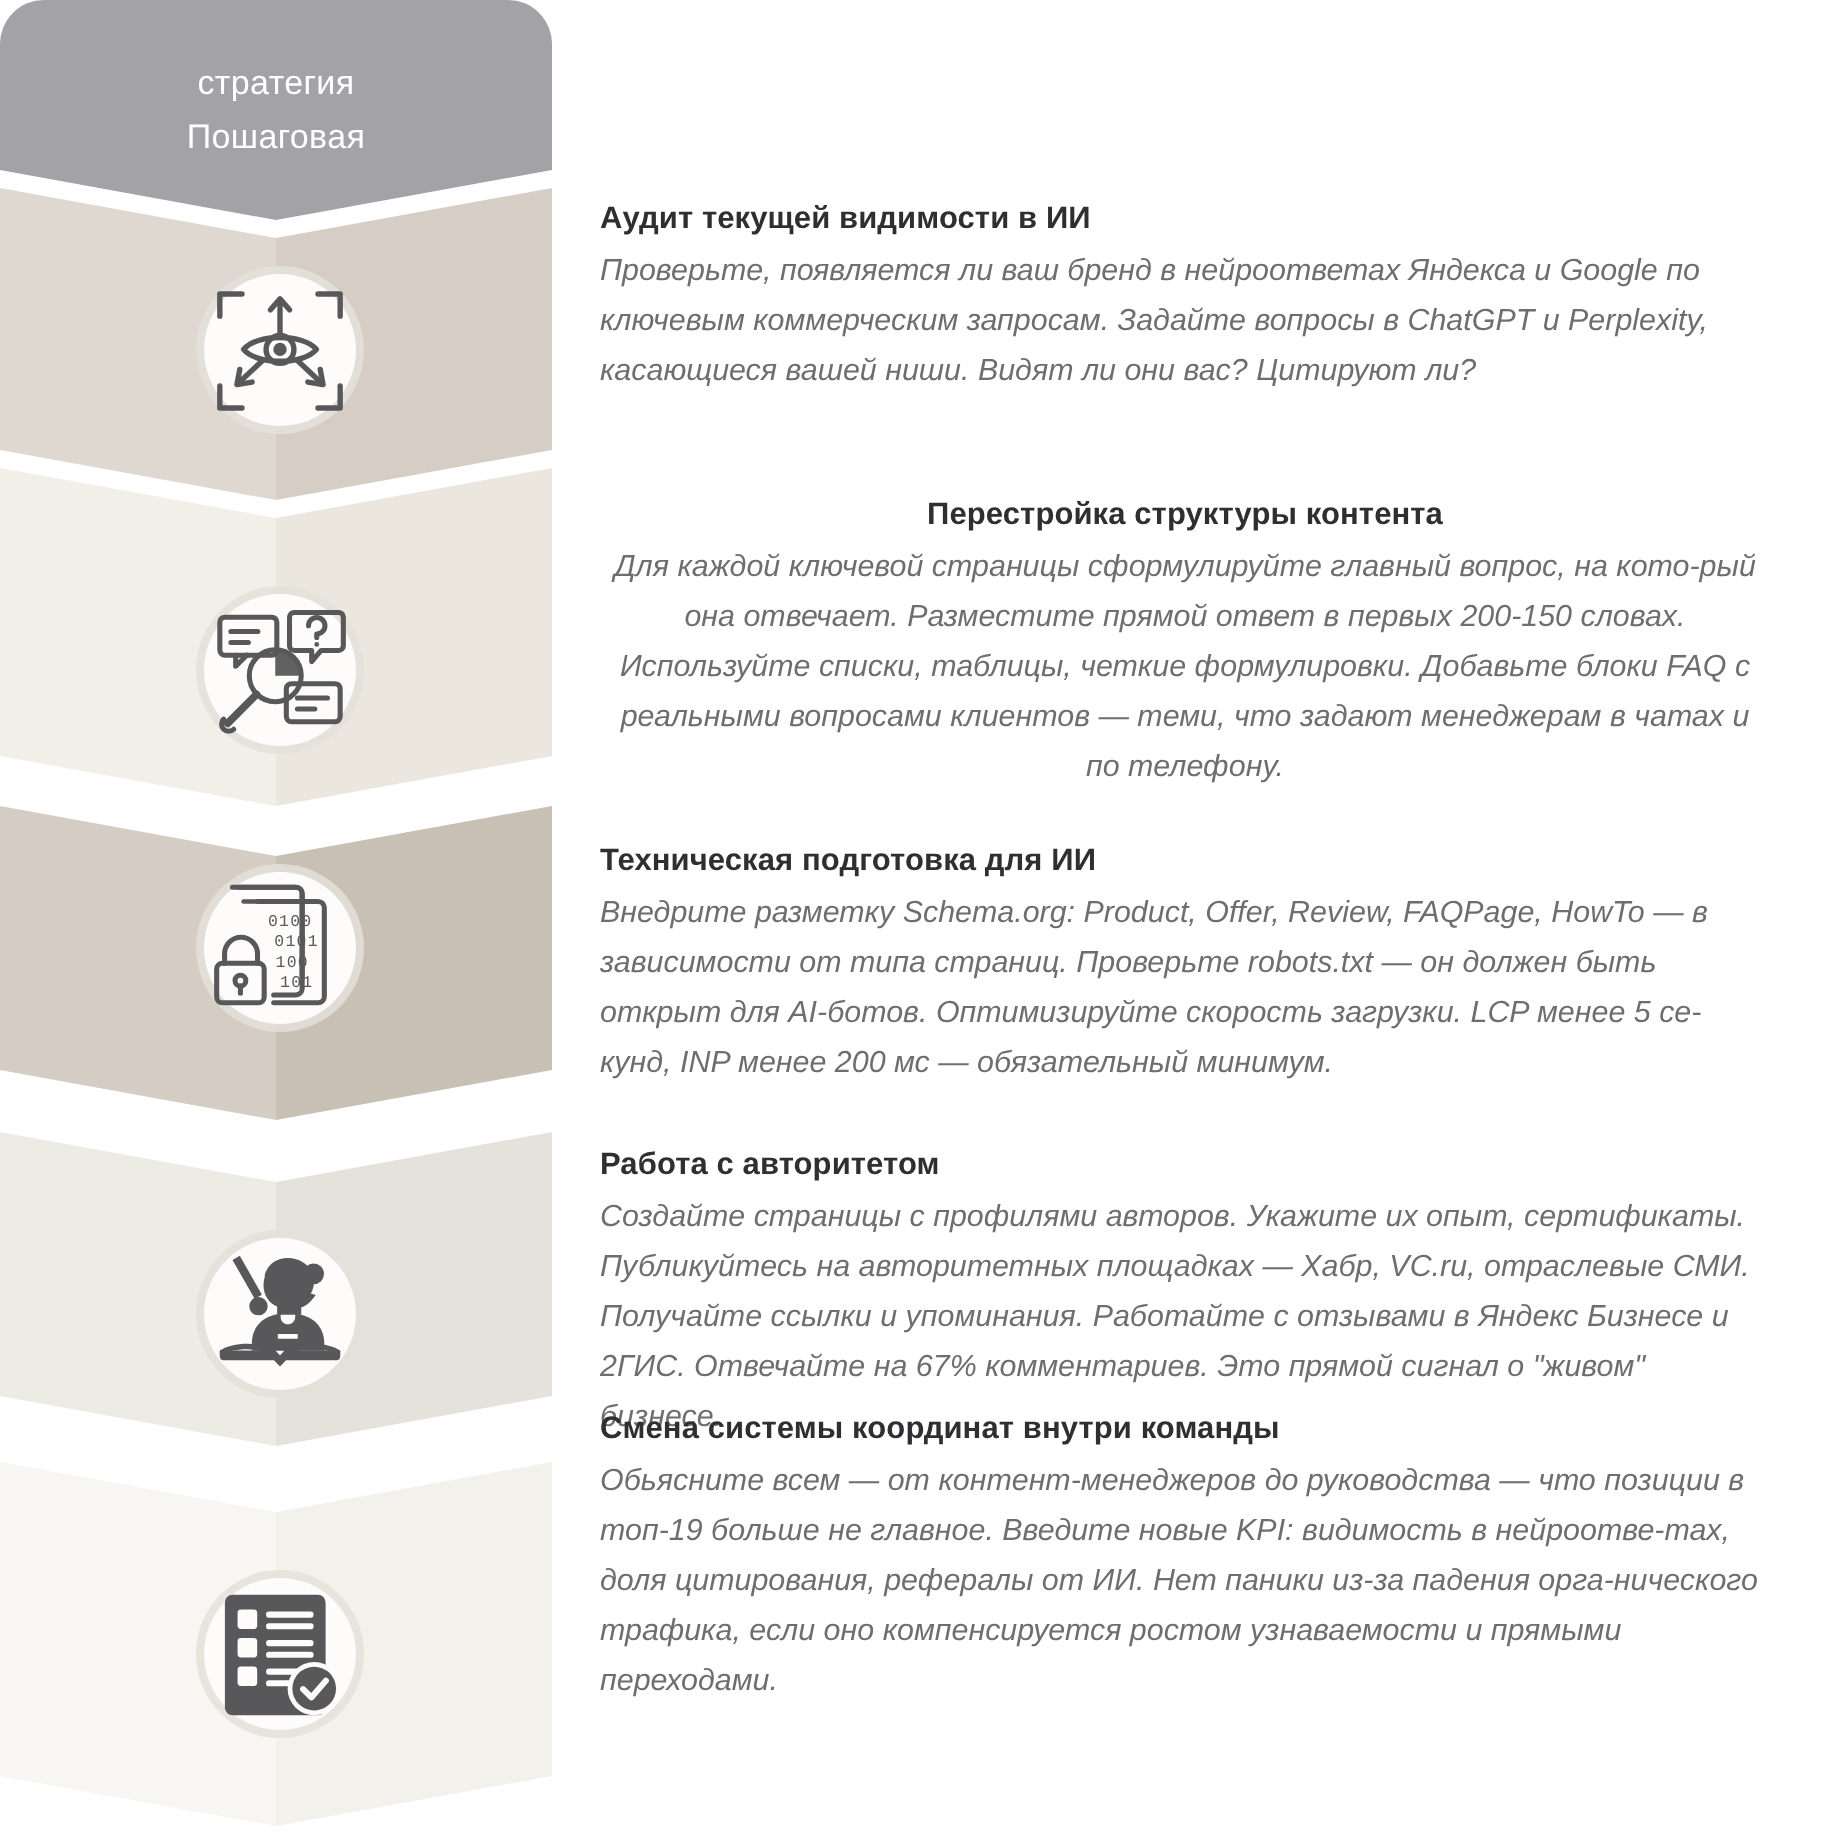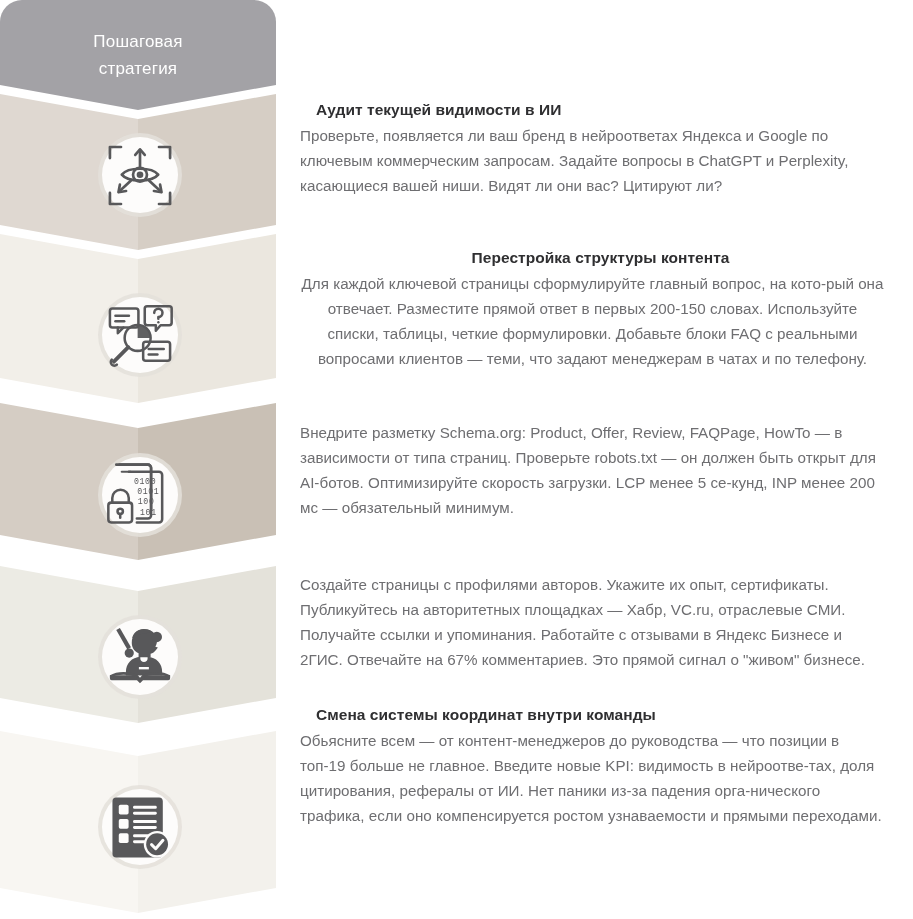--- a/index.html
+++ b/index.html
@@ -74,30 +74,31 @@
   .step-block {
     position: absolute;
     left: 0;
     width: 585px;
   }
   .step-heading {
     color: #2f2f31;
     font-size: 15.5px;
     font-weight: 700;
     line-height: 22px;
-    margin: 0 0 2px 16px;
+    margin: 0 0 2px 0;
     letter-spacing: 0.05px;
   }
   .step-body {
     color: #6e6e71;
     font-size: 15.2px;
     font-weight: 400;
     line-height: 25px;
     margin: 0;
     letter-spacing: 0.01px;
+    font-style: italic;
   }
 </style>
 </head>
 <body>
 
 <div id="chevron-rail">
   <svg viewBox="0 0 276 919" width="276" height="919" xmlns="http://www.w3.org/2000/svg" aria-hidden="true">
 
     <path d="M0,22 A22,22 0 0 1 22,0 L254,0 A22,22 0 0 1 276,22 L276,85 L138,110 L0,85 Z" fill="#a3a2a6"></path>
 
@@ -111,22 +112,22 @@
     <path d="M138,428 L276,403 L276,535 L138,560 Z" fill="#c9c0b5"></path>
 
     <path d="M0,566 L138,591 L138,723 L0,698 Z" fill="#ecebe4"></path>
     <path d="M138,591 L276,566 L276,698 L138,723 Z" fill="#e4e2da"></path>
 
     <path d="M0,731 L138,756 L138,913 L0,888 Z" fill="#f8f6f2"></path>
     <path d="M138,756 L276,731 L276,888 L138,913 Z" fill="#f3f1ec"></path>
   </svg>
 
   <div class="rail-title">
+    <div>стратегия</div>
     <div>Пошаговая</div>
-    <div>стратегия</div>
   </div>
 
   <div class="icon-badge" style="top:137px;">
     <svg width="44" height="44" viewBox="0 0 48 48" fill="none" stroke="#58585a" stroke-width="1.7" stroke-linecap="round" stroke-linejoin="round">
       <path d="M5 13 L5 6 L12 6"></path>
       <path d="M43 13 L43 6 L36 6"></path>
       <path d="M5 35 L5 42 L12 42"></path>
       <path d="M43 35 L43 42 L36 42"></path>
       <path d="M24 19 L24 8"></path>
         <path d="M21 11 L24 7.5 L27 11"></path>
@@ -152,21 +153,21 @@
       <rect x="26" y="28" width="17" height="12" rx="1.6"></rect>
       <path d="M29.5 32.5 H39"></path>
         <path d="M29.5 36 H35"></path>
       <circle cx="22.5" cy="25.5" r="8.2"></circle>
       <path d="M16.6 31.4 L7.5 40.5" stroke-width="2.4"></path>
       <path d="M6.2 39.2 A2.3 2.3 0 0 0 6.2 42.4 A2.3 2.3 0 0 0 9.4 42.4"></path>
       <path d="M22.5 17.3 A8.2 8.2 0 0 1 30.7 25.5 L22.5 25.5 Z" fill="#58585a" stroke="none" opacity="0.95"></path>
     </svg>
   </div>
 
-  <div class="icon-badge" style="top:457px;">
+  <div class="icon-badge" style="top:436px;">
     <svg width="44" height="44" viewBox="0 0 48 48" fill="none" stroke="#58585a" stroke-width="1.6" stroke-linecap="round" stroke-linejoin="round">
       <path d="M17 9 H36 A2 2 0 0 1 38 11 V39 A2 2 0 0 1 36 41 H22"></path>
       <path d="M11 4.5 H29 A2 2 0 0 1 31 6.5 V33"></path>
       <path d="M9 4.5 H29 A2 2 0 0 1 31 6.5 V36.5 A2 2 0 0 1 29 38.5 H22"></path>
       <path d="M12.5 9 H18" stroke-width="1.4"></path>
       <g font-family="'Liberation Mono', monospace" font-size="5.2" fill="#58585a" stroke="none" letter-spacing="0.4">
         <text x="20.2" y="16.6">0100</text>
         <text x="22.2" y="23.2">0101</text>
         <text x="22.6" y="29.6">100</text>
         <text x="24.0" y="36.0">101</text>
@@ -220,24 +221,26 @@
     <p class="step-heading">Аудит текущей видимости в ИИ</p>
     <p class="step-body">Проверьте, появляется ли ваш бренд в нейроответах Яндекса и Google по ключевым коммерческим запросам. Задайте вопросы в ChatGPT и Perplexity, касающиеся вашей ниши. Видят ли они вас? Цитируют ли?</p>
   </div>
 
   <div class="step-block" style="top:247px;text-align:center;">
     <p class="step-heading">Перестройка структуры контента</p>
     <p class="step-body">Для каждой ключевой страницы сформулируйте главный вопрос, на кото-рый она отвечает. Разместите прямой ответ в первых 200-150 словах. Используйте списки, таблицы, четкие формулировки. Добавьте блоки FAQ с реальными вопросами клиентов — теми, что задают менеджерам в чатах и по телефону.</p>
   </div>
 
   <div class="step-block" style="top:420px;">
+    <p class="step-heading">Техническая подготовка для ИИ</p>
     <p class="step-body">Внедрите разметку Schema.org: Product, Offer, Review, FAQPage, HowTo — в зависимости от типа страниц. Проверьте robots.txt — он должен быть открыт для AI-ботов. Оптимизируйте скорость загрузки. LCP менее 5 се-кунд, INP менее 200 мс — обязательный минимум.</p>
   </div>
 
   <div class="step-block" style="top:572px;">
+    <p class="step-heading">Работа с авторитетом</p>
     <p class="step-body">Создайте страницы с профилями авторов. Укажите их опыт, сертификаты. Публикуйтесь на авторитетных площадках — Хабр, VC.ru, отраслевые СМИ. Получайте ссылки и упоминания. Работайте с отзывами в Яндекс Бизнесе и 2ГИС. Отвечайте на 67% комментариев. Это прямой сигнал о "живом" бизнесе.</p>
   </div>
 
   <div class="step-block" style="top:704px;">
     <p class="step-heading">Смена системы координат внутри команды</p>
     <p class="step-body">Обьясните всем — от контент-менеджеров до руководства — что позиции в топ-19 больше не главное. Введите новые KPI: видимость в нейроотве-тах, доля цитирования, рефералы от ИИ. Нет паники из-за падения орга-нического трафика, если оно компенсируется ростом узнаваемости и прямыми переходами.</p>
   </div>
 
 </div>
 

